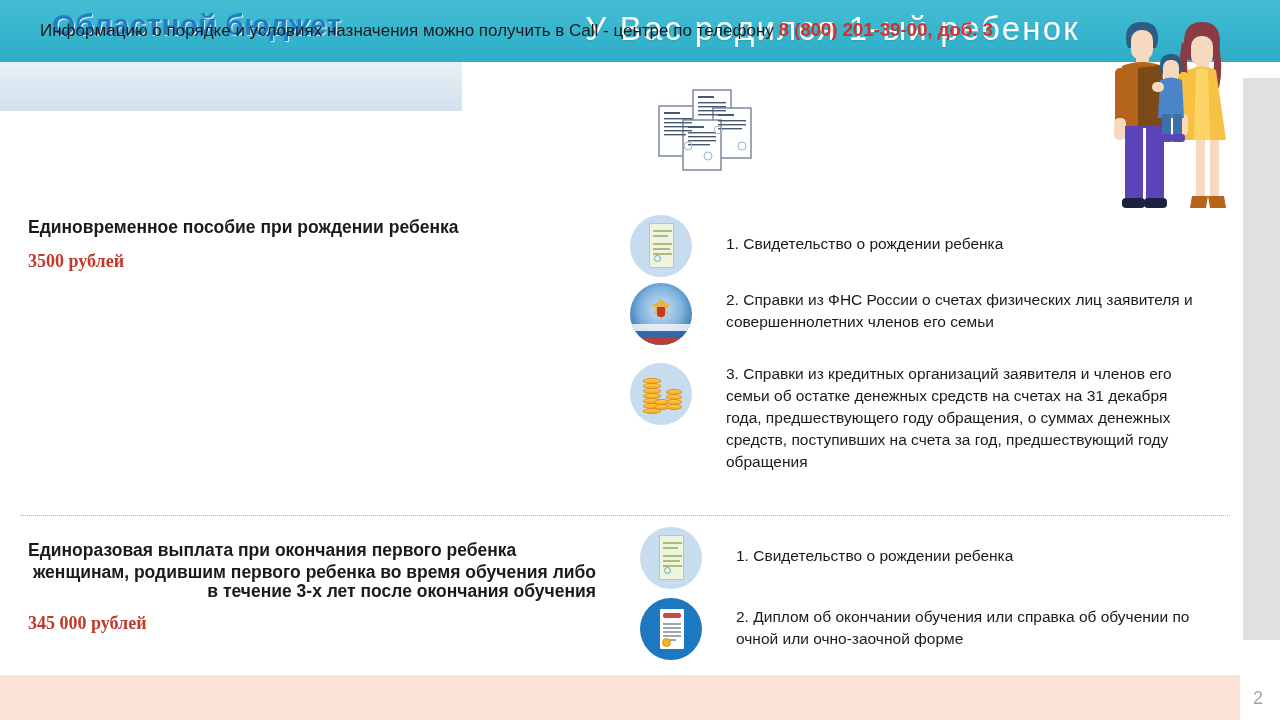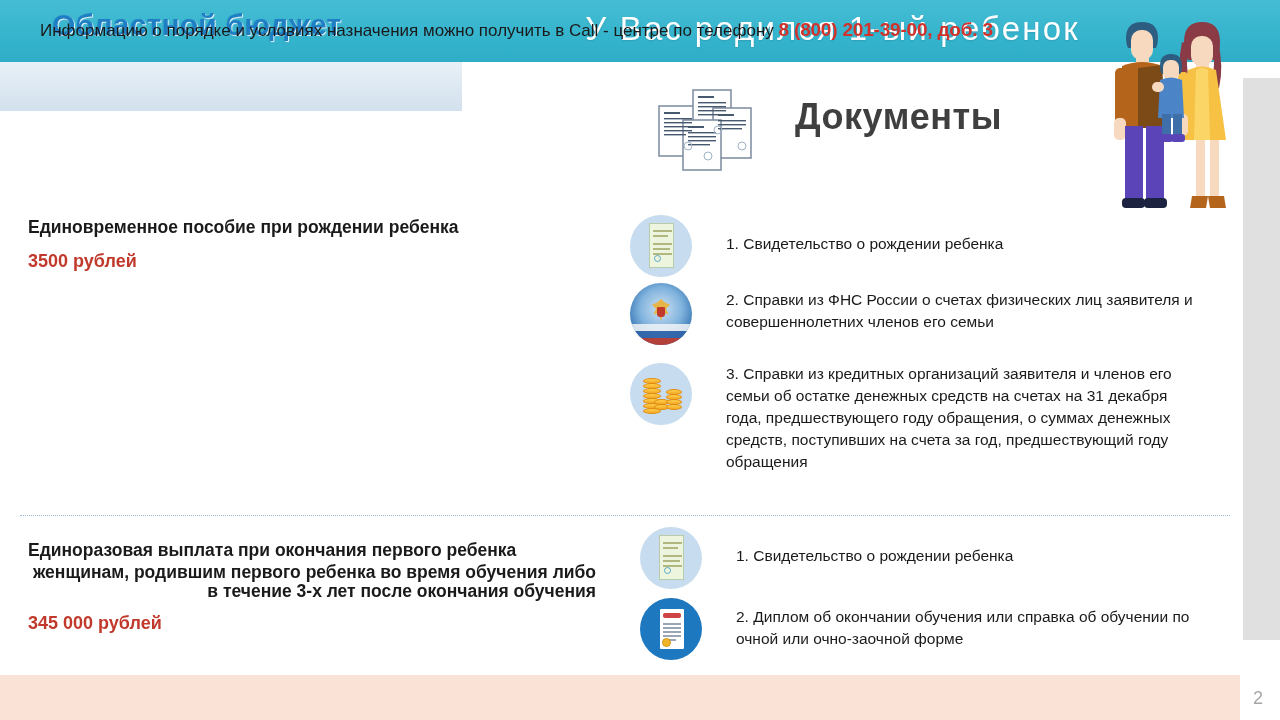--- a/index.html
+++ b/index.html
@@ -98,20 +98,21 @@
     color: #1a1a1a;
     line-height: 25px;
   }
   .benefit-desc.bold { font-weight: bold; line-height: 19px; text-align: right; }
   .benefit-amount {
     margin-top: 10px;
     font-size: 18px;
     font-weight: bold;
     color: #c0392b;
     line-height: 24px;
+    font-family: Liberation Serif, serif;
   }
 
   
   .divider {
     position: absolute; left: 20px; top: 515px;
     width: 1210px; height: 0;
     border-top: 1px dotted #9fb8cf;
   }
   .doc-item { position: absolute; }
   .doc-icon-wrap {
@@ -327,21 +328,20 @@
             <rect x="33" y="60" width="22" height="1.4"></rect>
         </g>
         <g fill="none" stroke="#9fb3c7" stroke-width="1">
           <circle cx="33" cy="62" r="4"></circle>
             <circle cx="63" cy="46" r="4"></circle>
           <circle cx="87" cy="62" r="4"></circle>
             <circle cx="53" cy="72" r="4"></circle>
         </g>
       </svg>
     </div>
-    <div class="docs-title">Документы</div>
   </div>
 
   <div class="benefit benefit-1">
     <div class="benefit-title">Единовременное пособие при рождении ребенка</div>
     <div class="benefit-amount">3500 рублей</div>
   </div>
 
   <div class="doc-item" style="left:630px; top:215px;">
     <div class="doc-icon-wrap">
       <div class="circ circ-lightblue"></div>

